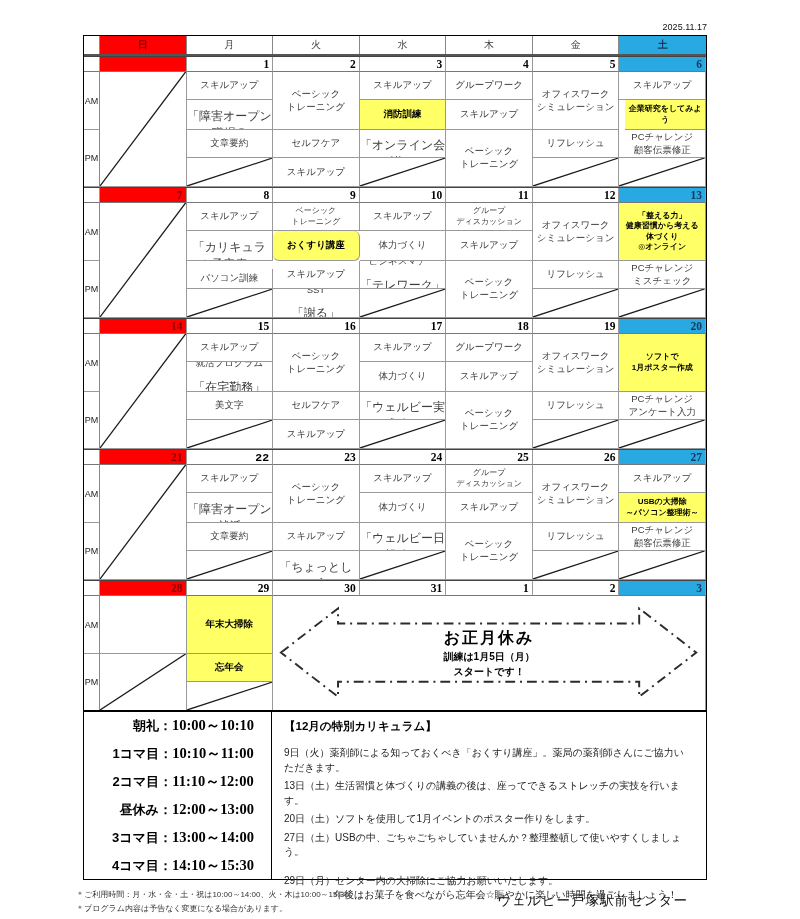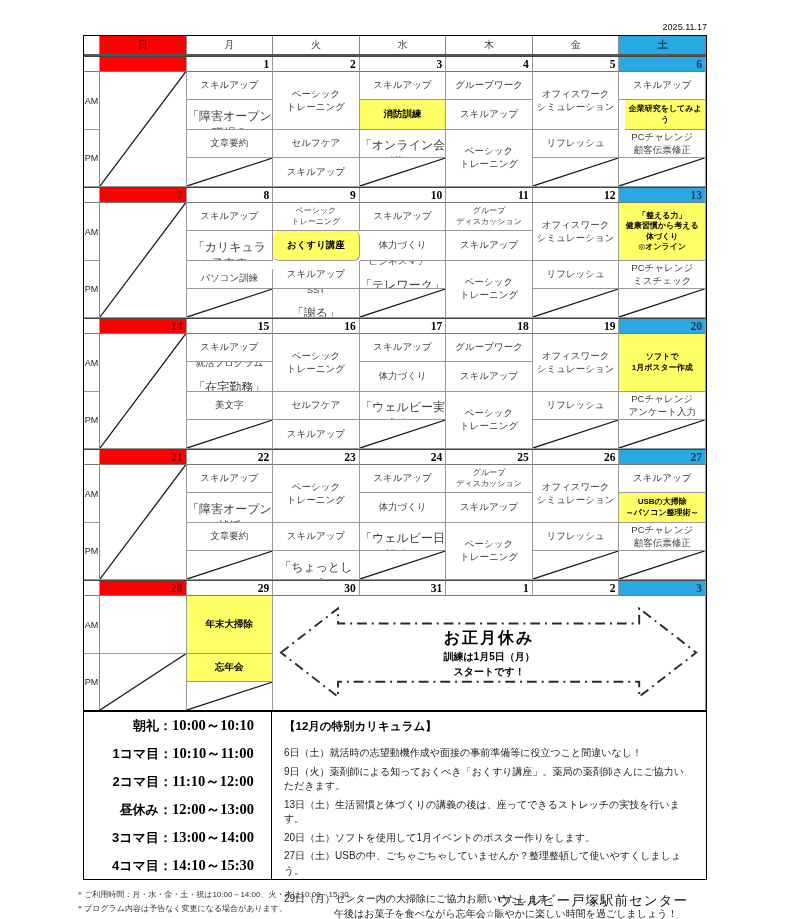--- a/index.html
+++ b/index.html
@@ -352,21 +352,21 @@
         </div>
         <div class="c" style="grid-area: 5 / 8 / span 1;">
           <svg viewBox="0 0 100 100" preserveAspectRatio="none" class="diag">
             <line x1="0" y1="100" x2="100" y2="0" stroke="#1a1a1a" stroke-width="1.3" vector-effect="non-scaling-stroke"></line>
           </svg>
         </div>
       </div>
       <div class="grid week">
         <div class="c date" style="grid-area: 1 / 1;"></div>
         <div class="c date dsun" style="grid-area: 1 / 2;">21</div>
-        <div class="c date" style="grid-area: 1 / 3;">22</div>
+        <div class="c date" style="grid-area: 1 / 3; font-family: Liberation Mono, monospace;">22</div>
         <div class="c date" style="grid-area: 1 / 4;">23</div>
         <div class="c date" style="grid-area: 1 / 5;">24</div>
         <div class="c date" style="grid-area: 1 / 6;">25</div>
         <div class="c date" style="grid-area: 1 / 7;">26</div>
         <div class="c date dsat" style="grid-area: 1 / 8;">27</div>
         <div class="c lab" style="grid-area: 2 / 1 / 4;">AM</div>
         <div class="c lab" style="grid-area: 4 / 1 / 6;">PM</div>
         <div class="c" style="grid-area: 2 / 2 / 6;">
           <svg viewBox="0 0 100 100" preserveAspectRatio="none" class="diag">
             <line x1="0" y1="100" x2="100" y2="0" stroke="#1a1a1a" stroke-width="1.3" vector-effect="non-scaling-stroke"></line>
@@ -523,21 +523,20 @@
         </div>
         <div class="time-line">
           <span class="tl">4コマ目</span>
           <span class="tsep">：</span>
           <span class="tv">14:10～15:30</span>
         </div>
       </div>
     <div class="special">
       <div class="special-heading">【12月の特別カリキュラム】</div>
       <div id="special-items">
-          <div class="sp-item">6日（土）就活時の志望動機作成や面接の事前準備等に役立つこと間違いなし！</div>
           <div class="sp-item">9日（火）薬剤師による知っておくべき「おくすり講座」。薬局の薬剤師さんにご協力いただきます。</div>
           <div class="sp-item">13日（土）生活習慣と体づくりの講義の後は、座ってできるストレッチの実技を行います。</div>
           <div class="sp-item">20日（土）ソフトを使用して1月イベントのポスター作りをします。</div>
           <div class="sp-item">27日（土）USBの中、ごちゃごちゃしていませんか？整理整頓して使いやすくしましょう。</div>
           <div class="sp-item gap">29日（月）センター内の大掃除にご協力お願いいたします。
 　　　　　午後はお菓子を食べながら忘年会☆賑やかに楽しい時間を過ごしましょう！</div>
         </div>
     </div>
   </div>
 

